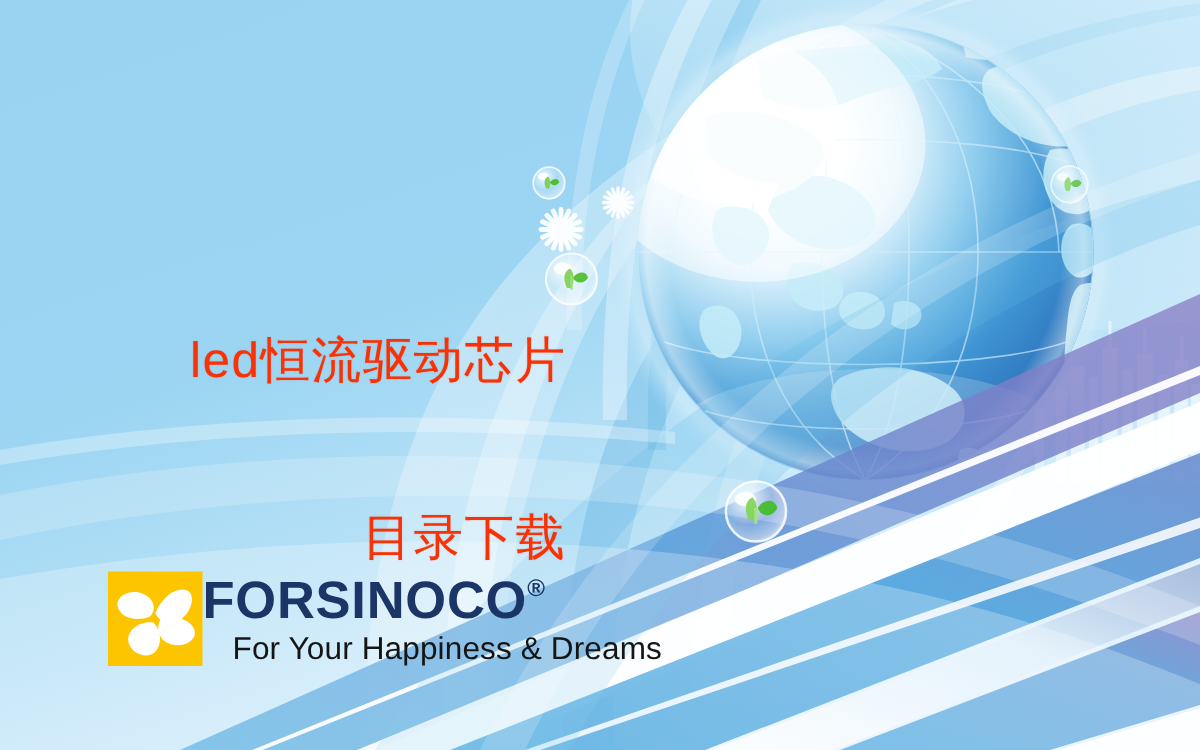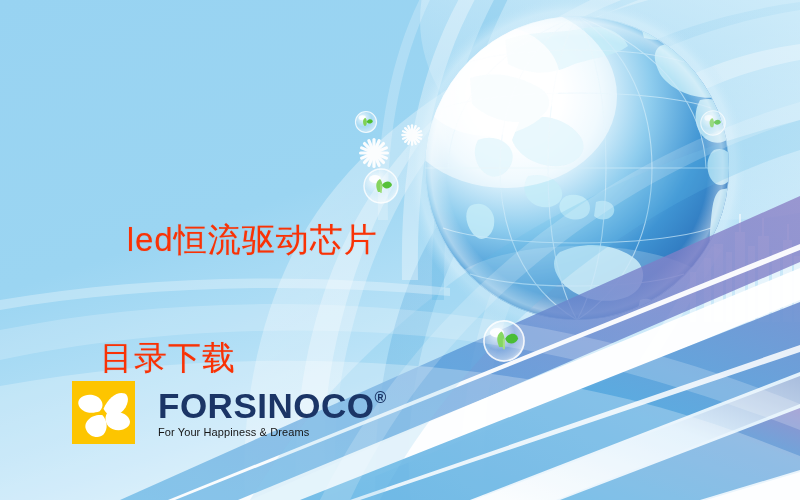--- a/index.html
+++ b/index.html
@@ -8,20 +8,21 @@
     font-family:"Liberation Sans", sans-serif;
     overflow:hidden;
     background:#ffffff;
   }
 
   #stage {
     position:relative;
     width:800px; height:500px;
     overflow:hidden;
     background:linear-gradient(160deg,#9ad4f2 0%, #96d2f1 30%, #a8dbf5 55%, #c4e6f8 75%, #dff1fb 100%);
+    text-align:right;
   }
 
   
   .bg-svg { position:absolute; inset:0; width:800px; height:500px; display:block; }
 
   
   .headline {
     position:absolute;
     left:86px; top:163px;
     z-index:40;
@@ -35,46 +36,47 @@
   }
   .headline .l2 { display:block; padding-left:14px; margin-top:16px; }
 
   
   .logo-lockup {
     position:absolute;
     left:72px; top:381px;
     z-index:45;
     display:flex;
     align-items:center;
-    gap:23px;
+    gap:0;
   }
   .logo-mark {
     width:63px; height:63px;
     background:#fdc500;
     flex:0 0 auto;
     position:relative;
   }
   .logo-mark svg { position:absolute; inset:0; width:100%; height:100%; }
 
   .logo-words { display:flex; flex-direction:column; line-height:1; }
   .brand-name {
     font-size:35px;
     font-weight:bold;
     color:#1b3566;
     letter-spacing:0.5px;
     font-family:"Liberation Sans", sans-serif;
     display:flex; align-items:flex-start;
   }
   .brand-reg { font-size:16px; line-height:1; margin-top:2px; }
   .brand-tagline {
-    font-size:11px;
+    font-size:21px;
     color:#151515;
     margin-top:4px;
     letter-spacing:0.1px;
     font-family:"Liberation Sans", sans-serif;
+    margin-left:20px;
   }
 </style>
 </head>
 <body>
 
 <div id="stage">
 
   <svg class="bg-svg" viewBox="0 0 800 500" preserveAspectRatio="none">
     <defs>
       <linearGradient id="baseGrad" x1="0" y1="0" x2="0.55" y2="1">

